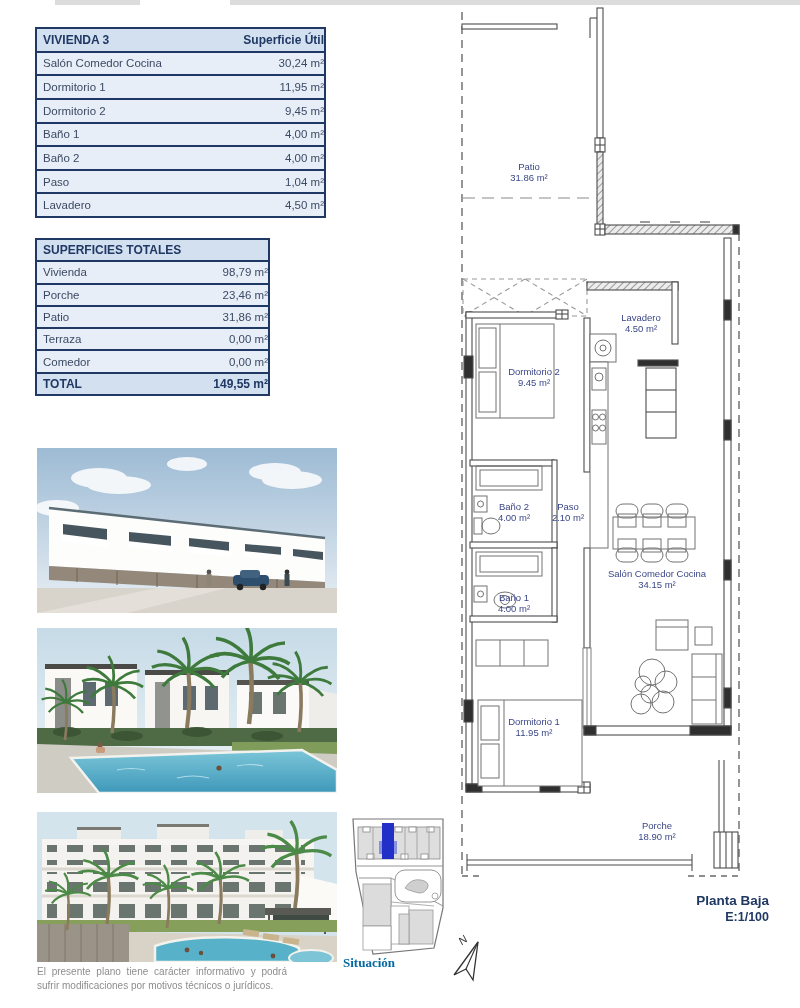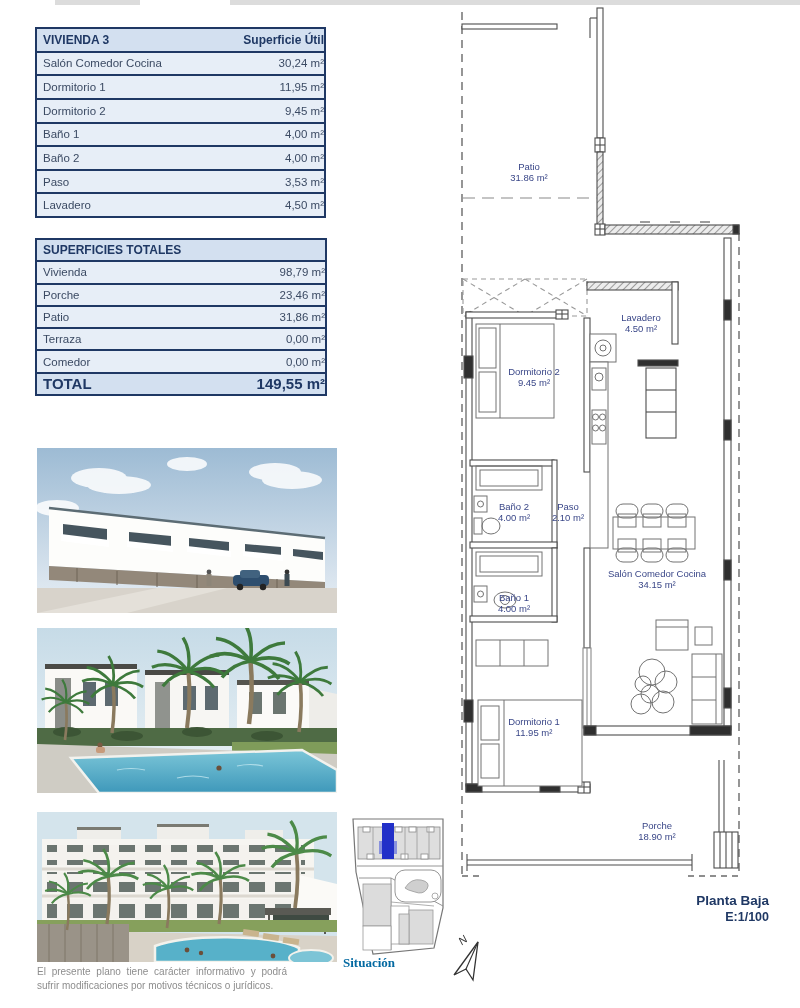--- a/index.html
+++ b/index.html
@@ -12,21 +12,21 @@
 
   
   .topstrip{background:#dcdcdc;height:5px;top:0;}
 
   
   .nav-table{border:2px solid #1f3864;box-sizing:border-box;display:flex;flex-direction:column;}
   .t-row{display:flex;align-items:center;border-top:2px solid #1f3864;background:#e7eef7;
          color:#3b4a63;font-size:11.5px;flex:1;min-height:0;}
   .t-row:first-child{border-top:none;}
   .t-row.head{background:#d3e0f0;color:#1f3864;font-weight:bold;font-size:12px;}
-  .t-row.total{background:#d3e0f0;color:#1f3864;font-weight:bold;font-size:15px;}
+  .t-row.total{background:#d3e0f0;color:#1f3864;font-weight:bold;font-size:12px;}
   .t-label{padding-left:6px;flex:1;white-space:nowrap;}
   .t-value{text-align:right;white-space:nowrap;}
 
   
   .photo{display:block;}
 
   
   .disclaimer{color:#8d8d8d;font-size:10px;line-height:1.4;text-align:justify;}
 
   .situ-label{color:#0369a1;font-weight:bold;font-size:13px;text-align:left;font-family:Liberation Serif, serif;}
@@ -59,29 +59,29 @@
   <div class="t-row">
     <div class="t-label">Baño 1</div>
     <div class="t-value">4,00 m²</div>
   </div>
   <div class="t-row">
     <div class="t-label">Baño 2</div>
     <div class="t-value">4,00 m²</div>
   </div>
   <div class="t-row">
     <div class="t-label">Paso</div>
-    <div class="t-value">3,53 m²</div>
+    <div class="t-value">1,04 m²</div>
   </div>
   <div class="t-row">
     <div class="t-label">Lavadero</div>
     <div class="t-value">4,50 m²</div>
   </div>
 </div>
 
-<div class="abs nav-table" style="left:35px;top:238px;width:292px;height:158px;">
+<div class="abs nav-table" style="left:35px;top:238px;width:235px;height:158px;">
   <div class="t-row head">
     <div class="t-label">SUPERFICIES TOTALES</div>
   </div>
   <div class="t-row">
     <div class="t-label">Vivienda</div>
     <div class="t-value">98,79 m²</div>
   </div>
   <div class="t-row">
     <div class="t-label">Porche</div>
     <div class="t-value">23,46 m²</div>

